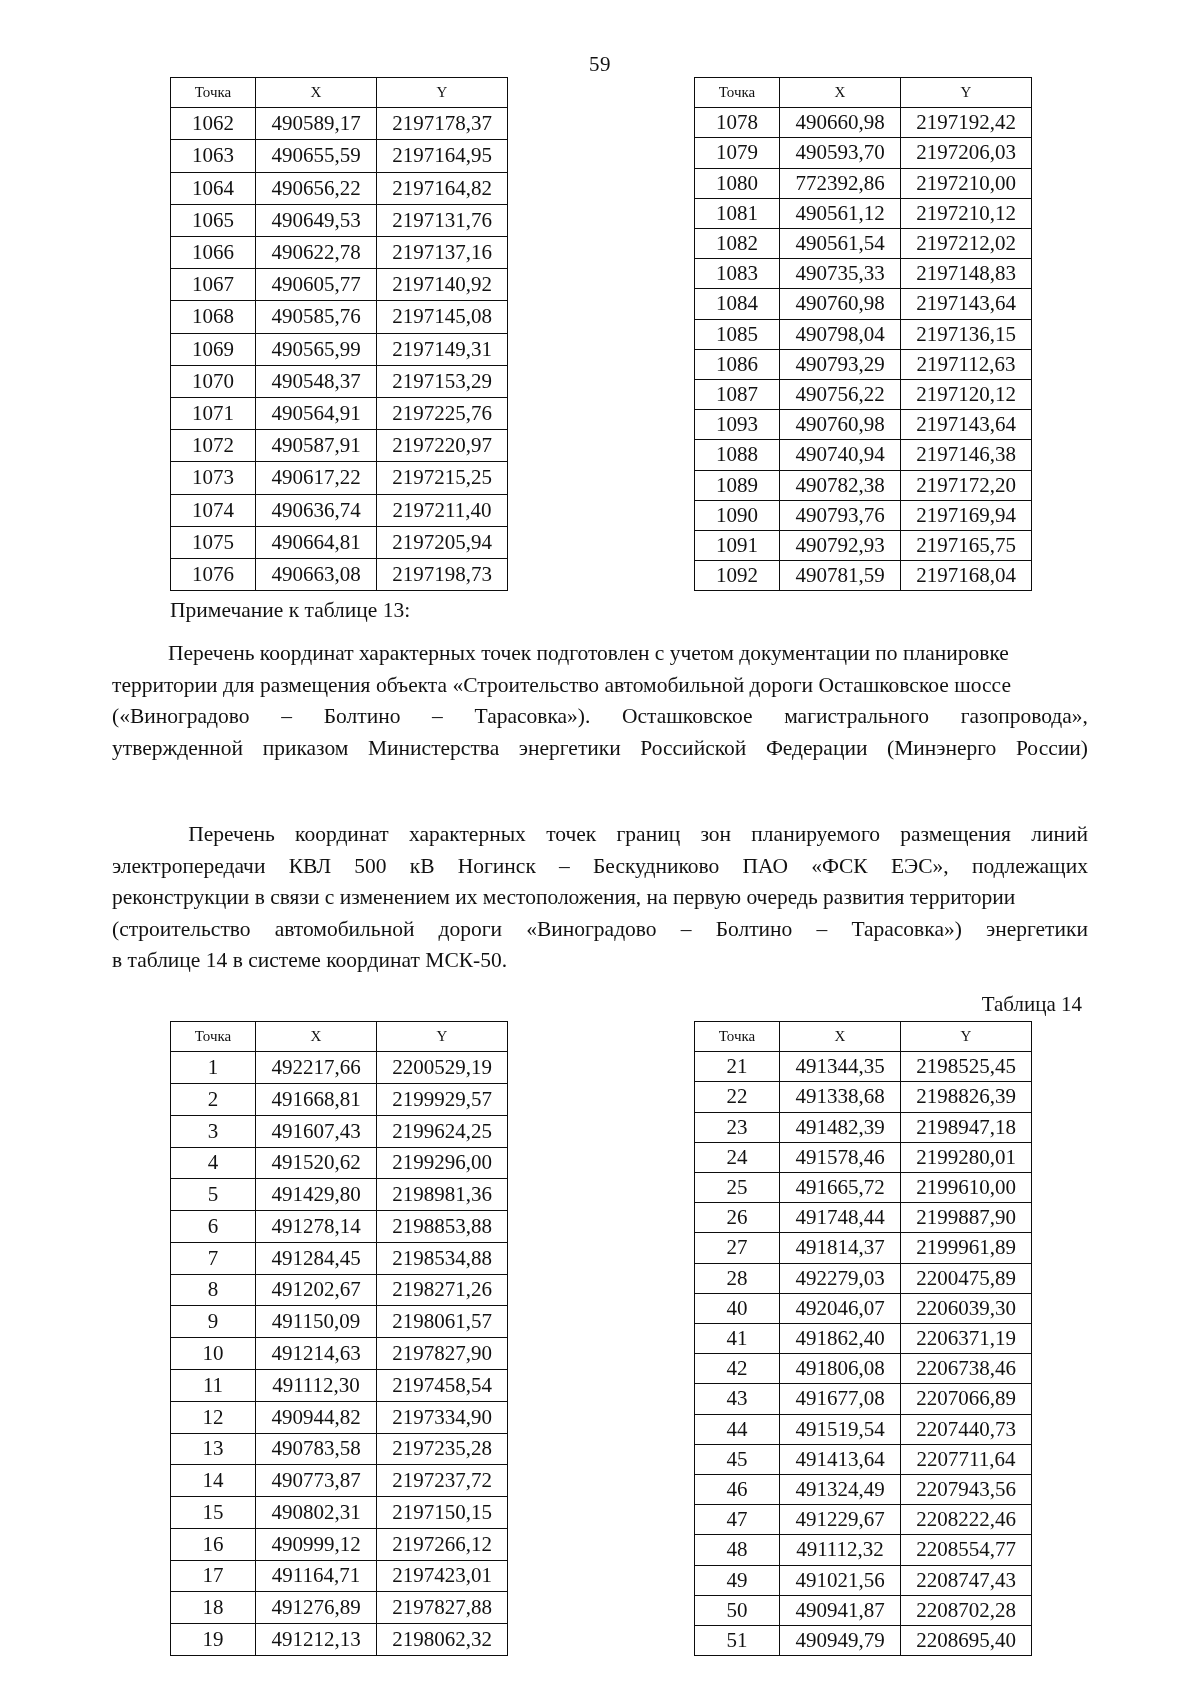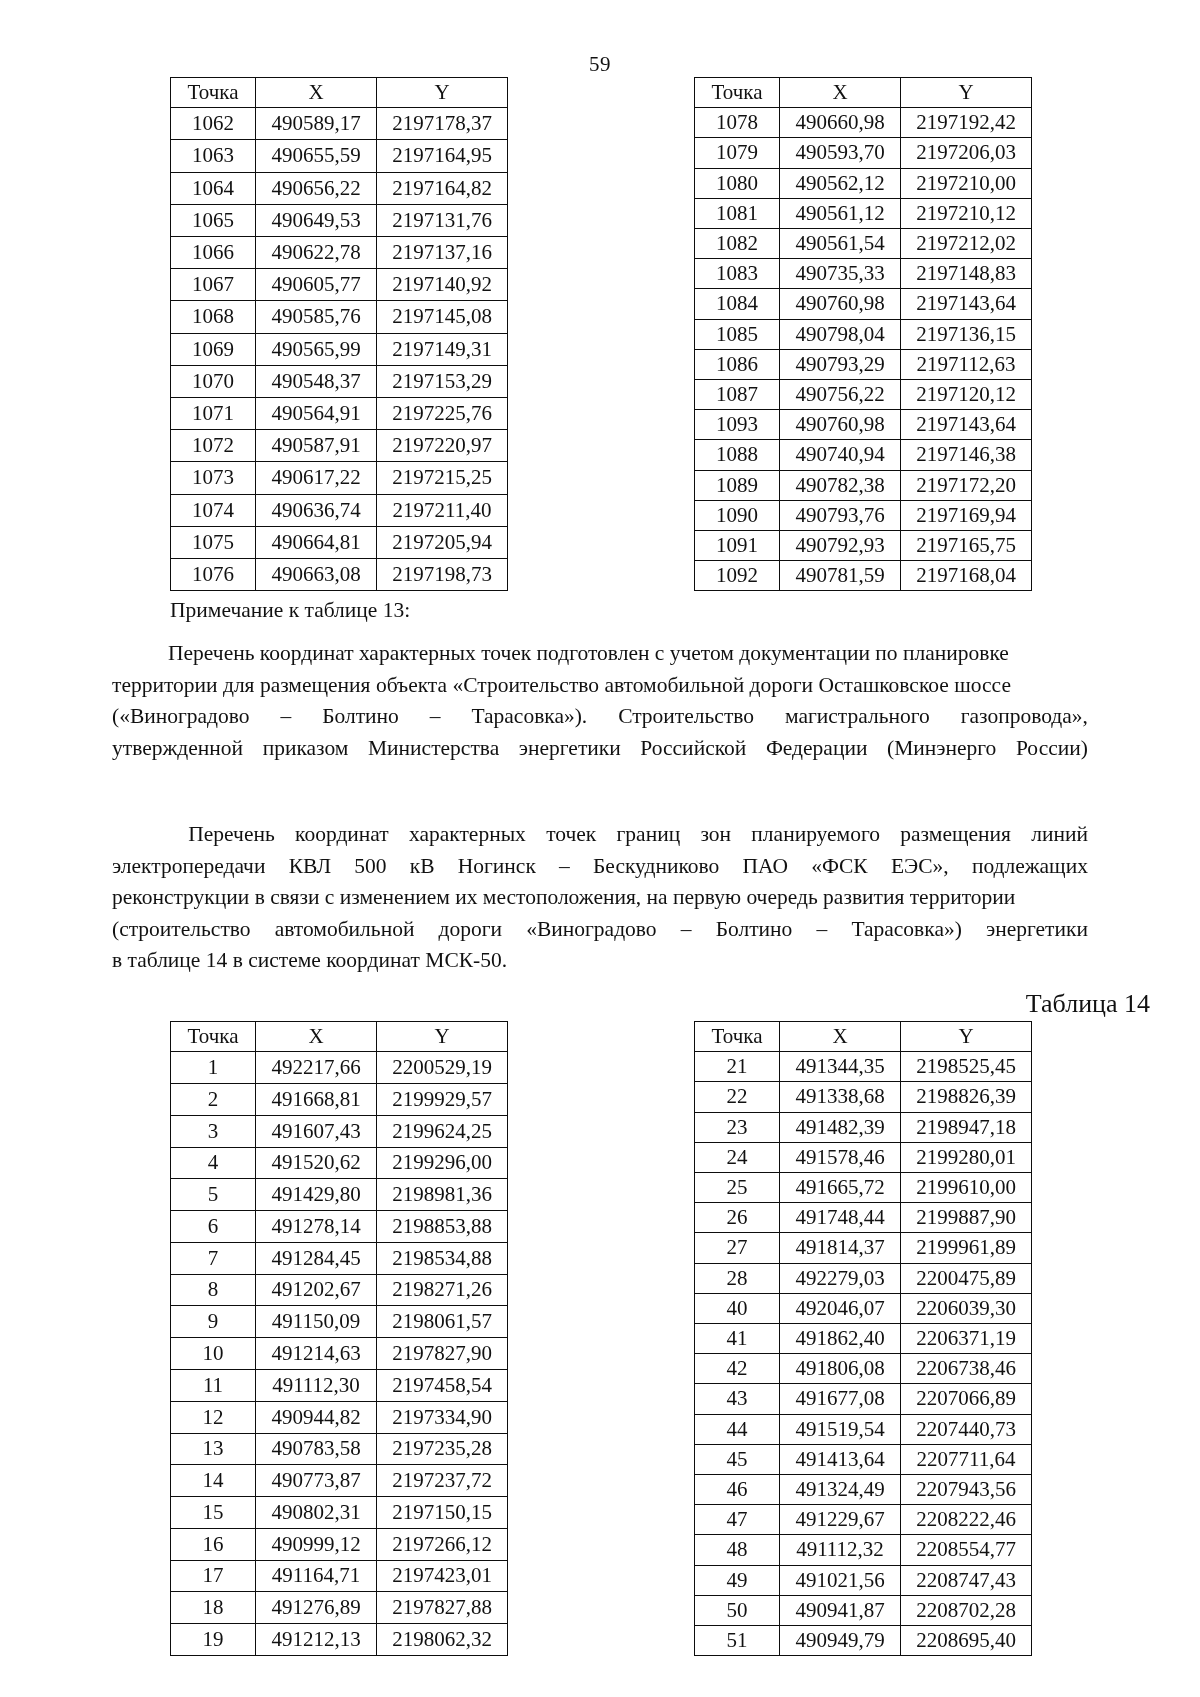--- a/index.html
+++ b/index.html
@@ -46,21 +46,21 @@
     font-weight: normal;
     padding: 0;
     height: 29.2px;
     line-height: 29.2px;
     white-space: nowrap;
   }
   .coord-table .c-point { width: 84px; }
   .coord-table .c-x { width: 120px; }
   .coord-table .c-y { width: 130px; }
   .coord-table thead th {
-    font-size: 21px;
+    font-size: 15px;
   }
   
   .note-label {
     font-size: 21.5px;
     padding: 4px 10px 0 170px;
     line-height: 31px;
   }
   .para {
     font-size: 21.5px;
     line-height: 31.5px;
@@ -75,23 +75,23 @@
   }
   .jline.last {
     display: block;
   }
   .jline .ind {
     display: inline-block;
     width: 56px;
   }
   .spacer-para { height: 31px; }
   .table-caption {
-    font-size: 26px;
+    font-size: 21px;
     text-align: right;
-    padding: 0 50px 2px 0;
+    padding: 0 118px 2px 0;
     line-height: 30px;
   }
 </style>
 </head>
 <body>
 
 <div class="page">
 
   <div class="page-number">59</div>
 
@@ -197,21 +197,21 @@
             <td class="c-x">490660,98</td>
             <td class="c-y">2197192,42</td>
           </tr>
           <tr>
             <td class="c-point">1079</td>
             <td class="c-x">490593,70</td>
             <td class="c-y">2197206,03</td>
           </tr>
           <tr>
             <td class="c-point">1080</td>
-            <td class="c-x">490562,12</td>
+            <td class="c-x">772392,86</td>
             <td class="c-y">2197210,00</td>
           </tr>
           <tr>
             <td class="c-point">1081</td>
             <td class="c-x">490561,12</td>
             <td class="c-y">2197210,12</td>
           </tr>
           <tr>
             <td class="c-point">1082</td>
             <td class="c-x">490561,54</td>
@@ -280,21 +280,21 @@
 
   <div class="para">
     <span class="jline last"><span class="ind"></span><span>Перечень координат характерных точек подготовлен с учетом документации по планировке</span></span>
     <span class="jline last">территории для размещения объекта «Строительство автомобильной дороги Осташковское шоссе</span>
     <span class="jline">
       <span>(«Виноградово</span>
       <span>–</span>
       <span>Болтино</span>
       <span>–</span>
       <span>Тарасовка»).</span>
-      <span>Строительство</span>
+      <span>Осташковское</span>
       <span>магистрального</span>
       <span>газопровода»,</span>
     </span>
     <span class="jline">
       <span>утвержденной</span>
       <span>приказом</span>
       <span>Министерства</span>
       <span>энергетики</span>
       <span>Российской</span>
       <span>Федерации</span>

